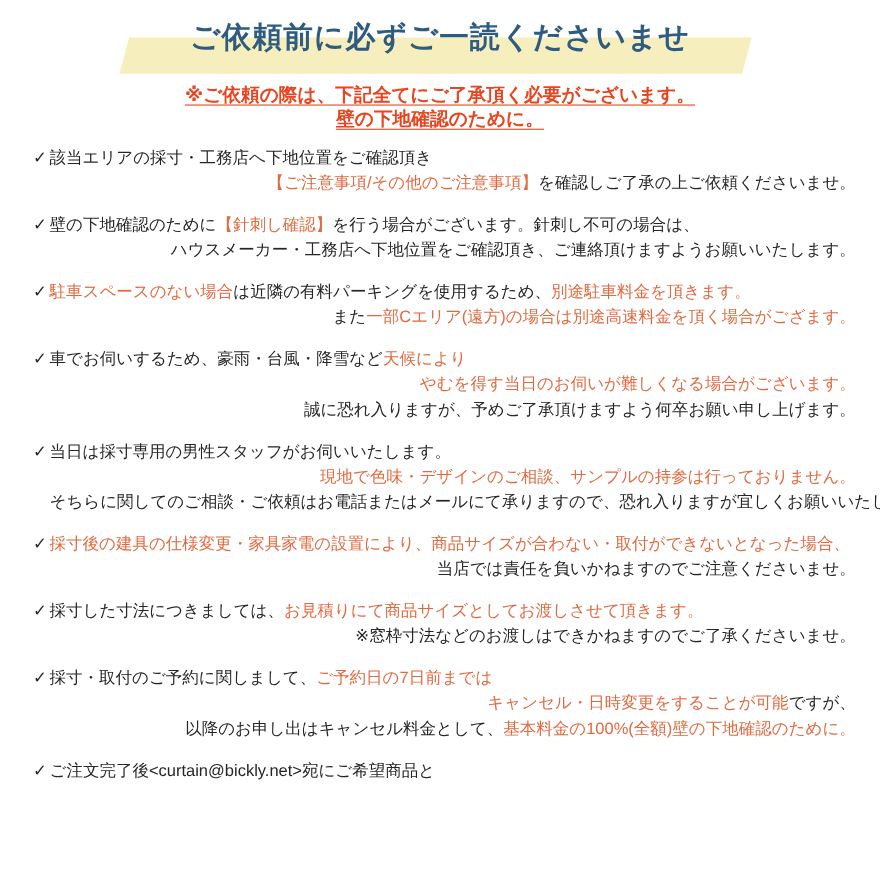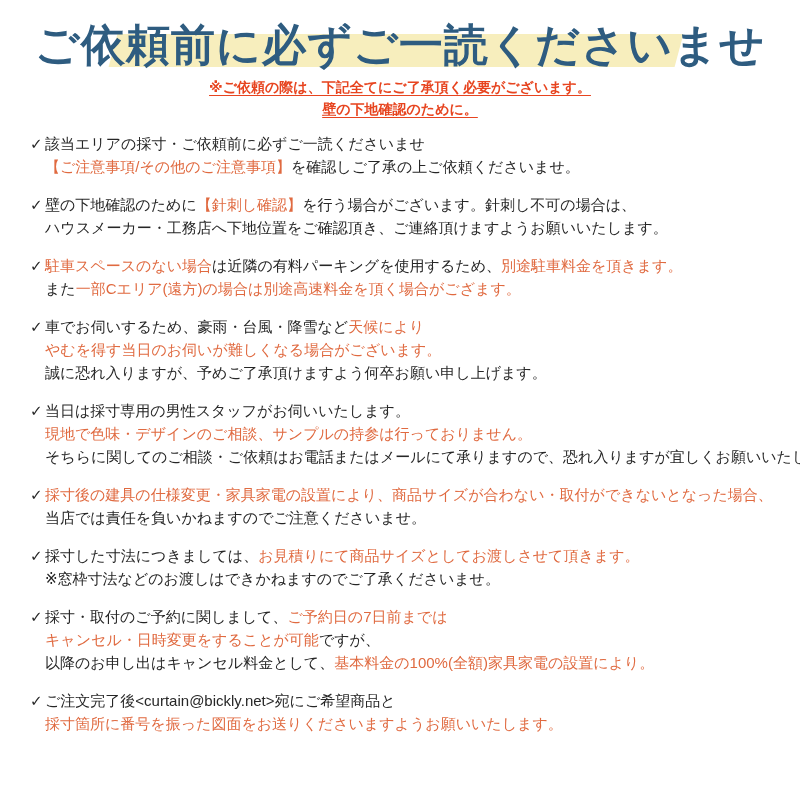--- a/index.html
+++ b/index.html
@@ -29,30 +29,30 @@
     height: 33px;
     background: var(--title-band, #f7eebd);
     transform: skewX(-15deg);
   }
   .page-title {
     position: absolute;
     left: 0;
     top: 8px;
     width: 100%;
     text-align: center;
-    font-size: 44px;
+    font-size: 27px;
     font-weight: bold;
     letter-spacing: 1px;
     color: var(--title-text, #2e5c80);
   }
   
   .warning {
     margin-top: 6px;
     text-align: center;
-    font-size: 14px;
+    font-size: 17px;
     font-weight: bold;
     line-height: 22px;
     color: var(--warning-red, #e7441f);
   }
   .warning .w-line {
     text-decoration: underline;
     text-underline-offset: 3px;
   }
   
   .notices {
@@ -63,20 +63,21 @@
     color: var(--body-black, #262626);
   }
   .notice {
     margin-bottom: 15px;
   }
   .line {
     white-space: nowrap;
   }
   .line.cont {
     padding-left: 15px;
+    text-align: right;
   }
   .check {
     display: inline-block;
     width: 15px;
     color: var(--body-black, #262626);
   }
   .seg-black { color: var(--body-black, #262626); }
   .seg-orange { color: var(--highlight-orange, #e06a40); }
 </style>
 </head>
@@ -89,21 +90,21 @@
     <div class="page-title">ご依頼前に必ずご一読くださいませ</div>
   </div>
 
   <div class="warning">
     <div class="w-line">※ご依頼の際は、下記全てにご了承頂く必要がございます。</div>
     <div class="w-line">壁の下地確認のために。</div>
   </div>
 
   <div class="notices" id="notices">
       <div class="notice">
-        <div class="line"><span class="check">✓</span><span class="seg-black">該当エリアの採寸・ご依頼前に必ずご一読くださいませ</span></div>
+        <div class="line"><span class="check">✓</span><span class="seg-black">該当エリアの採寸・工務店へ下地位置をご確認頂き</span></div>
         <div class="line cont"><span class="seg-orange">【ご注意事項/その他のご注意事項】</span><span class="seg-black">を確認しご了承の上ご依頼くださいませ。</span></div>
       </div>
       <div class="notice">
         <div class="line"><span class="check">✓</span><span class="seg-black">壁の下地確認のために</span><span class="seg-orange">【針刺し確認】</span><span class="seg-black">を行う場合がございます。針刺し不可の場合は、</span></div>
         <div class="line cont"><span class="seg-black">ハウスメーカー・工務店へ下地位置をご確認頂き、ご連絡頂けますようお願いいたします。</span></div>
       </div>
       <div class="notice">
         <div class="line"><span class="check">✓</span><span class="seg-orange">駐車スペースのない場合</span><span class="seg-black">は近隣の有料パーキングを使用するため、</span><span class="seg-orange">別途駐車料金を頂きます。</span></div>
         <div class="line cont"><span class="seg-black">また</span><span class="seg-orange">一部Cエリア(遠方)の場合は別途高速料金を頂く場合がござます。</span></div>
       </div>
@@ -121,21 +122,20 @@
         <div class="line"><span class="check">✓</span><span class="seg-orange">採寸後の建具の仕様変更・家具家電の設置により、商品サイズが合わない・取付ができないとなった場合、</span></div>
         <div class="line cont"><span class="seg-black">当店では責任を負いかねますのでご注意くださいませ。</span></div>
       </div>
       <div class="notice">
         <div class="line"><span class="check">✓</span><span class="seg-black">採寸した寸法につきましては、</span><span class="seg-orange">お見積りにて商品サイズとしてお渡しさせて頂きます。</span></div>
         <div class="line cont"><span class="seg-black">※窓枠寸法などのお渡しはできかねますのでご了承くださいませ。</span></div>
       </div>
       <div class="notice">
         <div class="line"><span class="check">✓</span><span class="seg-black">採寸・取付のご予約に関しまして、</span><span class="seg-orange">ご予約日の7日前までは</span></div>
         <div class="line cont"><span class="seg-orange">キャンセル・日時変更をすることが可能</span><span class="seg-black">ですが、</span></div>
-        <div class="line cont"><span class="seg-black">以降のお申し出はキャンセル料金として、</span><span class="seg-orange">基本料金の100%(全額)家具家電の設置により。</span></div>
+        <div class="line cont"><span class="seg-black">以降のお申し出はキャンセル料金として、</span><span class="seg-orange">基本料金の100%(全額)壁の下地確認のために。</span></div>
       </div>
       <div class="notice">
         <div class="line"><span class="check">✓</span><span class="seg-black">ご注文完了後&lt;curtain@bickly.net&gt;宛にご希望商品と</span></div>
-        <div class="line cont"><span class="seg-orange">採寸箇所に番号を振った図面をお送りくださいますようお願いいたします。</span></div>
       </div>
     </div>
 
 </div>
 
 </body></html>

